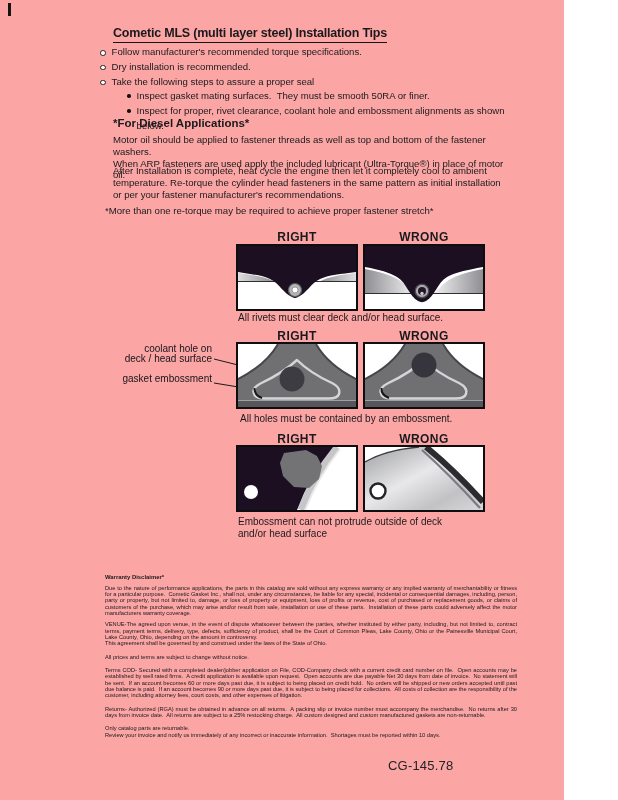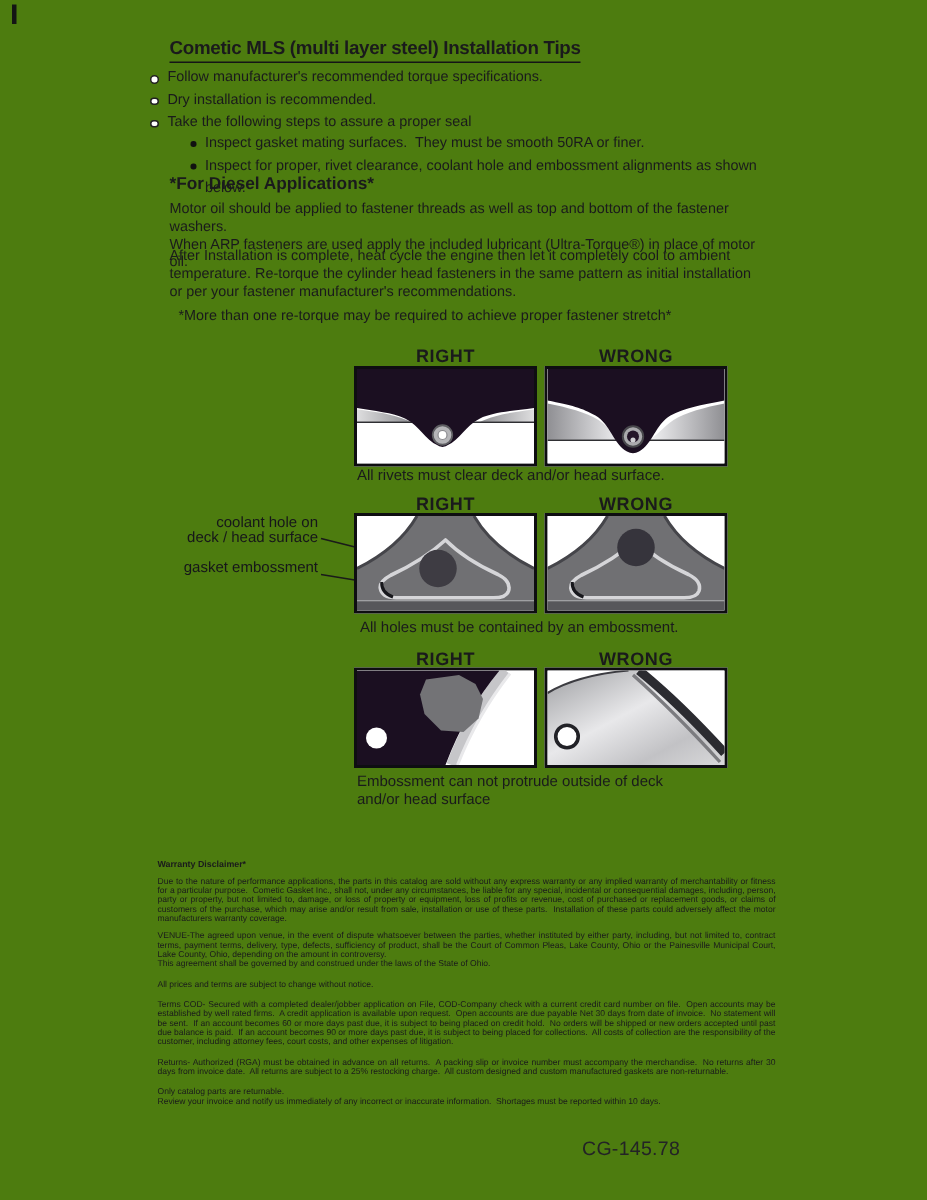--- a/index.html
+++ b/index.html
@@ -1,17 +1,17 @@
 <!DOCTYPE html>
 <html><head>
 <meta charset="utf-8">
 <style>
   html,body{margin:0;padding:0;background:#ffffff;}
   #page{
-    position:relative;width:618px;height:800px;background:#4d7c0f;overflow:hidden;
+    position:relative;width:564px;height:800px;background:#fca5a5;overflow:hidden;
     font-family:"Liberation Sans", sans-serif;color:#1a1a1c;
   }
   .abs{position:absolute;}
   .pre{white-space:pre-wrap;}
   .title{
     font-size:12.5px;font-weight:700;letter-spacing:-0.2px;
     border-bottom:1.6px solid #141416;padding-bottom:2px;display:inline-block;
   }
   .b1{display:flex;gap:6px;font-size:9.6px;line-height:14.8px;}
   .dot-open{flex:none;width:3.6px;height:3.6px;border:1px solid #222;border-radius:50%;margin-top:5px;background:#fff;}
@@ -62,21 +62,21 @@
       <span class="pre">Inspect for proper, rivet clearance, coolant hole and embossment alignments as shown below.</span>
     </div>
   </div>
 
   <div class="abs h2" style="left:113px;top:117px;">*For Diesel Applications*</div>
   <div class="abs para pre" style="left:113px;top:165px;">After Installation is complete, heat cycle the engine then let it completely cool to ambient
 temperature. Re-torque the cylinder head fasteners in the same pattern as initial installation
 or per your fastener manufacturer's recommendations.</div>
   <div class="abs para pre" style="left:113px;top:134px;">Motor oil should be applied to fastener threads as well as top and bottom of the fastener washers.
 When ARP fasteners are used apply the included lubricant (Ultra-Torque®) in place of motor oil.</div>
-  <div class="abs para pre" style="left:119px;top:205px;">*More than one re-torque may be required to achieve proper fastener stretch*</div>
+  <div class="abs para pre" style="left:105px;top:205px;">*More than one re-torque may be required to achieve proper fastener stretch*</div>
 
   <div class="abs dglabel" style="left:236px;top:230px;">RIGHT</div>
   <div class="abs dglabel" style="left:363px;top:230px;">WRONG</div>
 
   <div class="abs box" style="left:236px;top:244px;">
     <svg width="118" height="63" viewBox="0 0 118 63">
       <defs>
         <linearGradient id="g1L" x1="0" y1="0" x2="1" y2="0">
           <stop offset="0" stop-color="#dededf"></stop>
             <stop offset="1" stop-color="#8f8f93"></stop>

